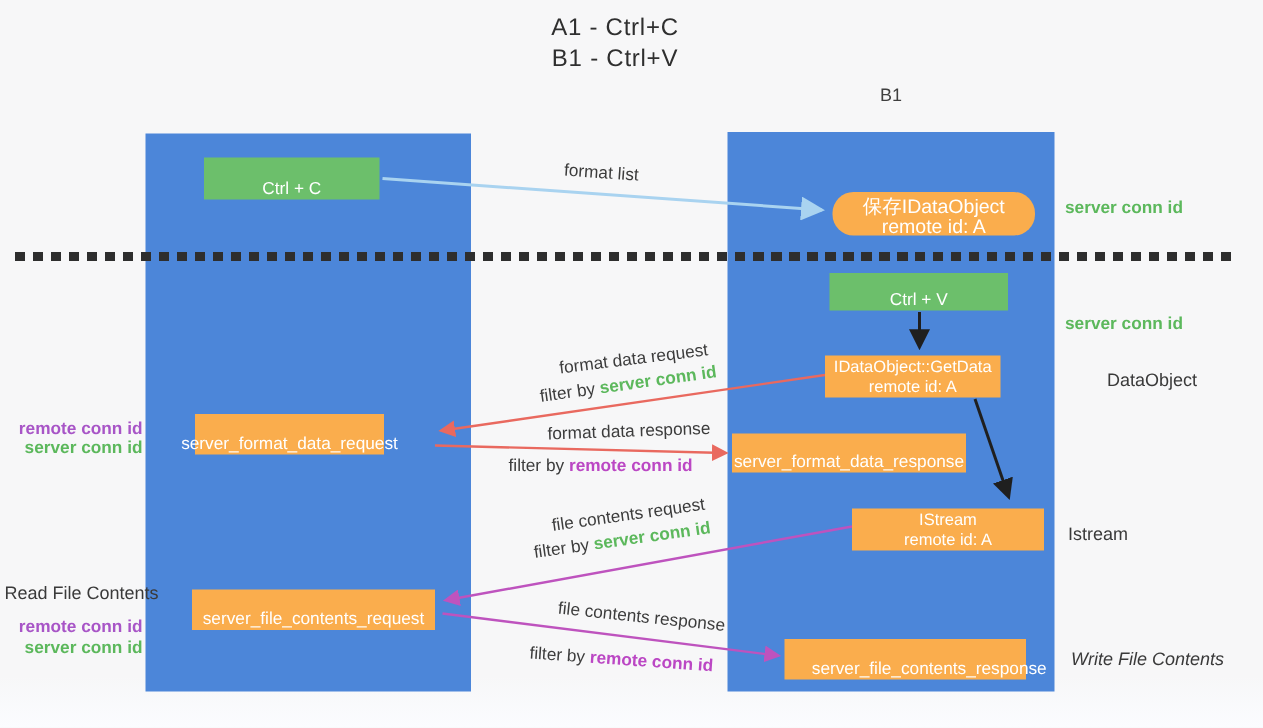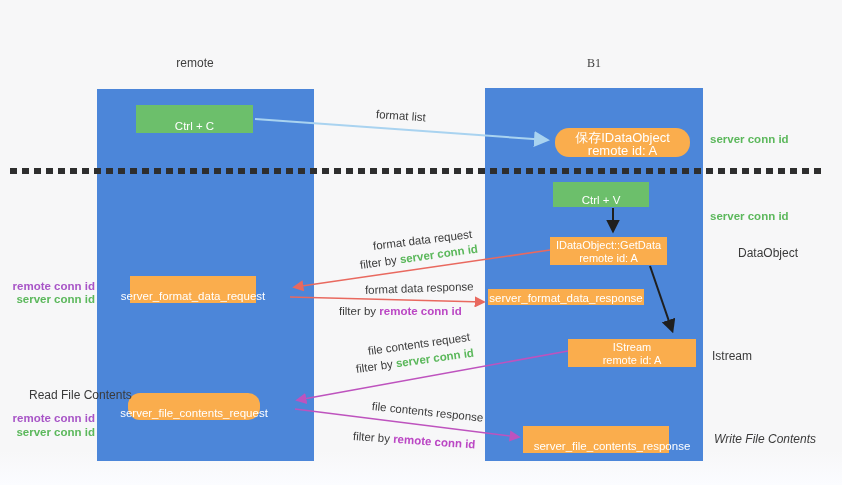--- a/index.html
+++ b/index.html
@@ -28,21 +28,21 @@
   }
 
   
   .ll-header {
     text-align: center;
     color: #3f3f3f;
     font-size: 12px;
     line-height: 14px;
   }
   .ll-header-left { left: 125px; top: 56px; width: 140px; }
-  .ll-header-right { left: 524px; top: 56px; width: 140px; font-family: Liberation Serif, serif; }
+  .ll-header-right { left: 524px; top: 56px; width: 140px; }
 
   
   .lifeline {
     background: #4C86D9;
   }
   .lifeline-left  { left: 97px;  top: 89px; width: 217px; height: 372px; }
   .lifeline-right { left: 485px; top: 88px; width: 218px; height: 373px; }
 
   
   .divider {
@@ -59,27 +59,27 @@
     color: #ffffff;
     font-size: 11.5px;
     line-height: 13px;
     text-align: center;
   }
   .node.green  { background: #6CBF6B; }
   .node.orange { background: #FAAD4D; }
 
   .box-ctrl-c   { left: 136px; top: 105px; width: 117px; height: 28px; }
   .box-save     { left: 555px; top: 128px; width: 135px; height: 29px; font-size: 13px; border-radius: 14px; }
-  .box-ctrl-v   { left: 553px; top: 182px; width: 96px; height: 25px; }
+  .box-ctrl-v   { left: 553px; top: 182px; width: 119px; height: 25px; }
   .box-getdata  { left: 550px; top: 237px; width: 117px; height: 28px; font-size: 11px; }
   .box-fmt-req  { left: 130px; top: 276px; width: 126px; height: 27px; }
-  .box-fmt-res  { left: 488px; top: 289px; width: 156px; height: 16px; }
+  .box-fmt-res  { left: 488px; top: 289px; width: 156px; height: 26px; }
   .box-istream  { left: 568px; top: 339px; width: 128px; height: 28px; font-size: 11px; }
-  .box-file-req { left: 128px; top: 393px; width: 132px; height: 27px; border-radius: 12px; }
-  .box-file-res { left: 523px; top: 426px; width: 146px; height: 27px; padding-left: 32px; }
+  .box-file-req { left: 128px; top: 393px; width: 162px; height: 27px; }
+  .box-file-res { left: 523px; top: 426px; width: 161px; height: 27px; padding-left: 32px; }
 
   
   .flow-label {
     color: #3c3c3c;
     font-size: 11.5px;
     white-space: nowrap;
     transform-origin: left center;
   }
   .flow-label b.green  { color: #5CB85C; }
   .flow-label b.purple { color: #BB47C4; }
@@ -99,21 +99,21 @@
     white-space: nowrap;
     font-size: 11.5px;
   }
   .side-left { width: 92px; text-align: right; left: 3px; }
   .bold-green  { color: #5CB85C; font-weight: bold; }
   .bold-purple { color: #A855C7; font-weight: bold; }
   .plain-dark  { color: #3a3a3a; font-size: 12px; }
 
   .sl-remote-1 { top: 280px; }
   .sl-server-1 { top: 293px; }
-  .sl-read     { top: 388px; width: 115px; left: 3px; text-align: left; margin-left: 26px; }
+  .sl-read     { top: 388px; width: 115px; left: 3px; text-align: left; }
   .sl-remote-2 { top: 412px; }
   .sl-server-2 { top: 426px; }
 
   .sr-server-1 { left: 710px; top: 133px; }
   .sr-server-2 { left: 710px; top: 210px; }
   .sr-dataobj  { left: 713px; top: 246px; margin-left: 25px; }
   .sr-istream  { left: 712px; top: 349px; }
   .sr-write    { left: 714px; top: 432px; font-style: italic; }
 
   svg.arrows {
@@ -121,23 +121,26 @@
     left: 0; top: 0;
     width: 842px; height: 485px;
     pointer-events: none;
   }
 </style>
 </head>
 <body>
 
 <div class="canvas">
 
+  <div class="abs title">
+    <div>A1 - Ctrl+C</div>
+    <div>B1 - Ctrl+V</div>
+  </div>
 
   <div class="abs ll-header ll-header-left">
-    <div>remote</div>
   </div>
   <div class="abs ll-header ll-header-right">
     <div>B1</div>
   </div>
 
   <div class="abs lifeline lifeline-left"></div>
   <div class="abs lifeline lifeline-right"></div>
 
   <div class="abs divider"></div>
 

